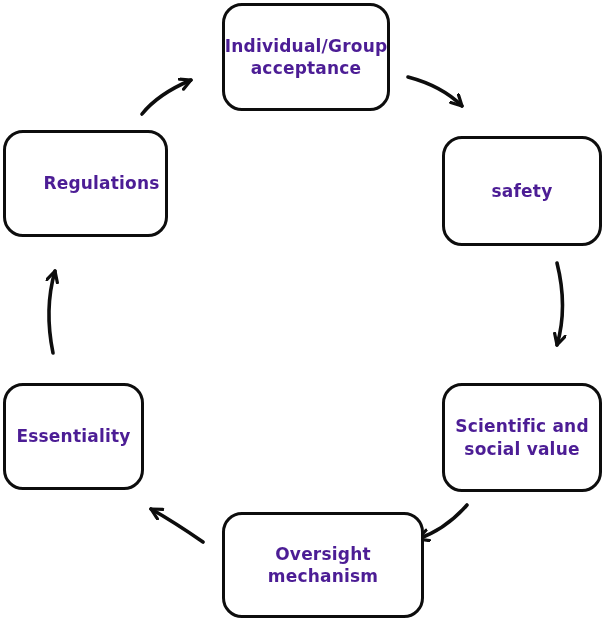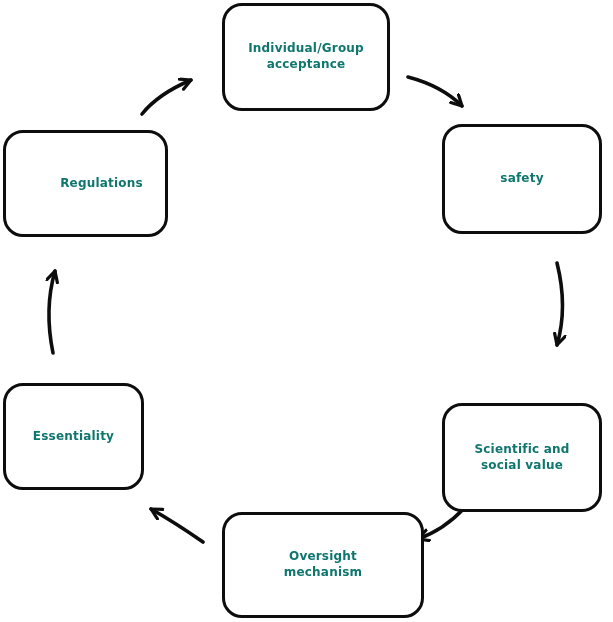--- a/index.html
+++ b/index.html
@@ -29,31 +29,31 @@
     background: #ffffff;
     border: 3.5px solid #0d0d0d;
     border-radius: 20px;
     display: flex;
     align-items: center;
     justify-content: center;
     text-align: center;
   }
   .node-label {
     font-weight: bold;
-    font-size: 12px;
+    font-size: 17px;
     line-height: 1.3;
-    color: #0f766e;
+    color: #4c1d95;
     white-space: pre-line;
     letter-spacing: 0.2px;
     padding: 0 6px;
   }
   
   .node-acceptance   { left: 222px; top: 3px;   width: 168px; height: 108px; }
-  .node-safety       { left: 442px; top: 124px; width: 160px; height: 110px; }
-  .node-scientific   { left: 442px; top: 383px; width: 160px; height: 109px; margin-top: 20px; }
+  .node-safety       { left: 442px; top: 136px; width: 160px; height: 110px; }
+  .node-scientific   { left: 442px; top: 383px; width: 160px; height: 109px; }
   .node-oversight    { left: 222px; top: 512px; width: 202px; height: 106px; }
   .node-essentiality { left: 3px;   top: 383px; width: 141px; height: 107px; }
   .node-regulations  { left: 3px;   top: 130px; width: 165px; height: 107px; padding-left: 32px; }
 </style>
 </head>
 <body>
 
 <div class="figure">
 
   <svg class="arrow-layer" viewBox="0 0 613 622" xmlns="http://www.w3.org/2000/svg">

